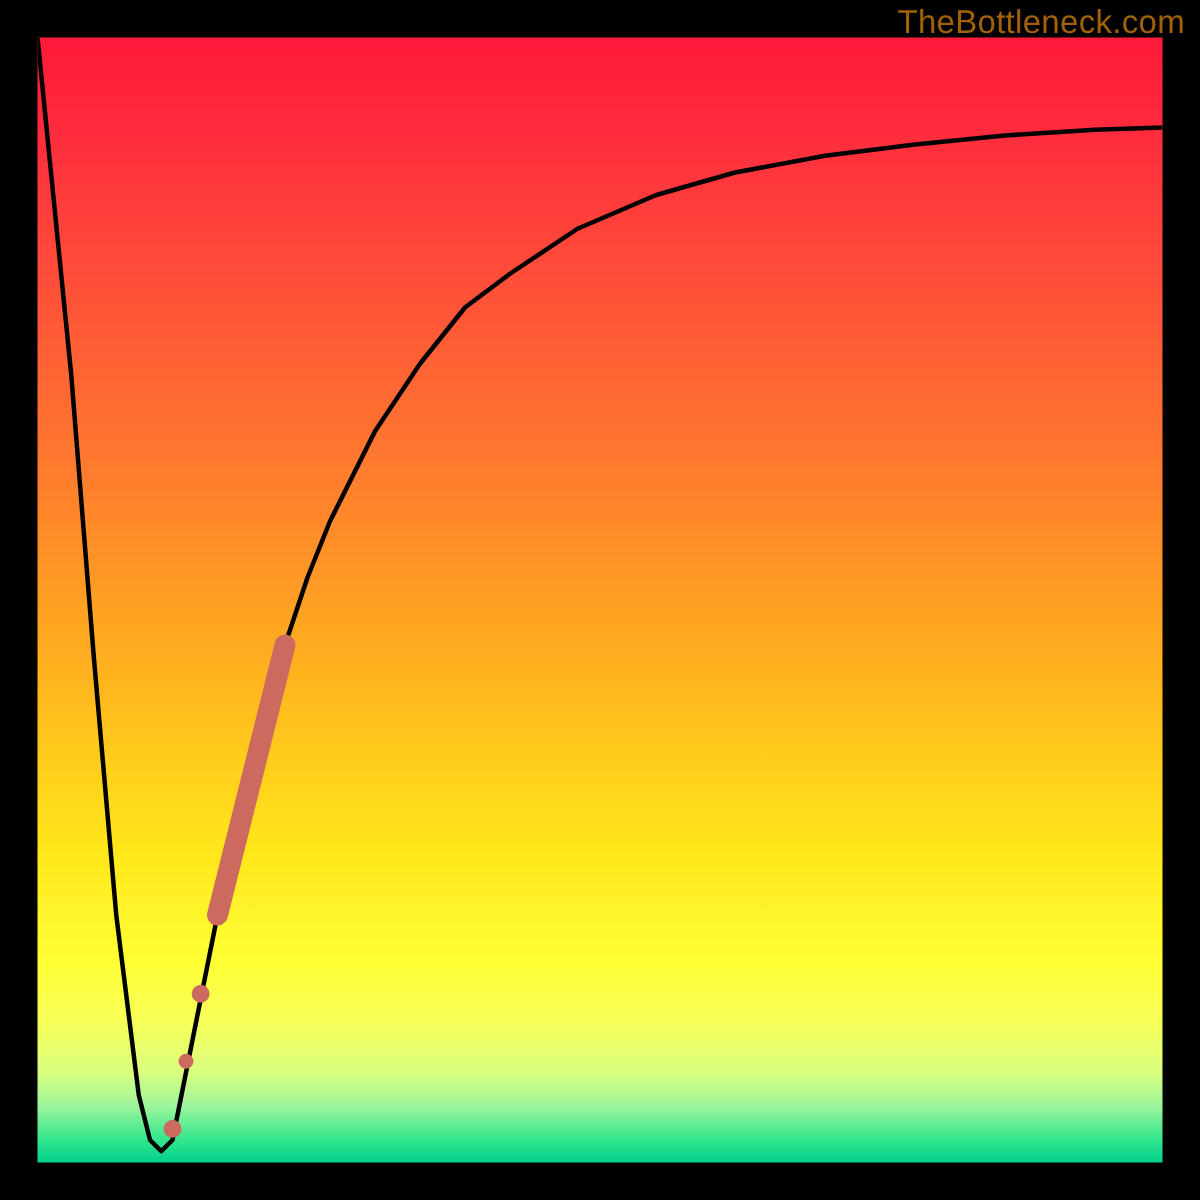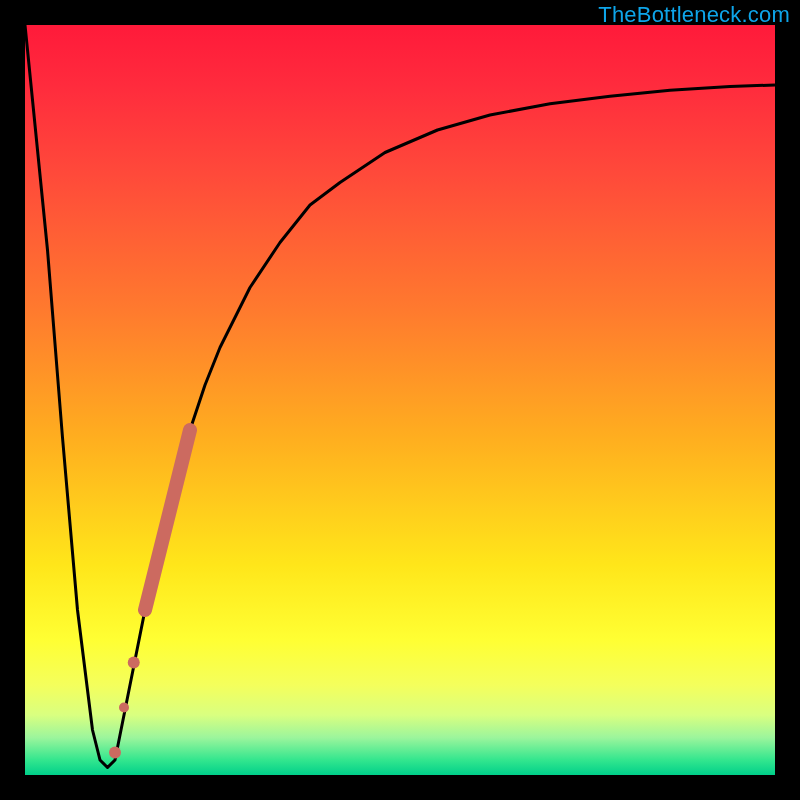--- a/index.html
+++ b/index.html
@@ -43,21 +43,21 @@
     position: absolute;
     left: 0;
     top: 0;
     width: 750px;
     height: 750px;
   }
   .watermark {
     position: absolute;
     top: 2px;
     right: 10px;
-    color: #0ea5e9;
+    color: #a16207;
     font-size: 22px;
     font-weight: 500;
     letter-spacing: 0.2px;
     user-select: none;
   }
 </style>
 </head>
 <body>
 
 <div class="frame">

